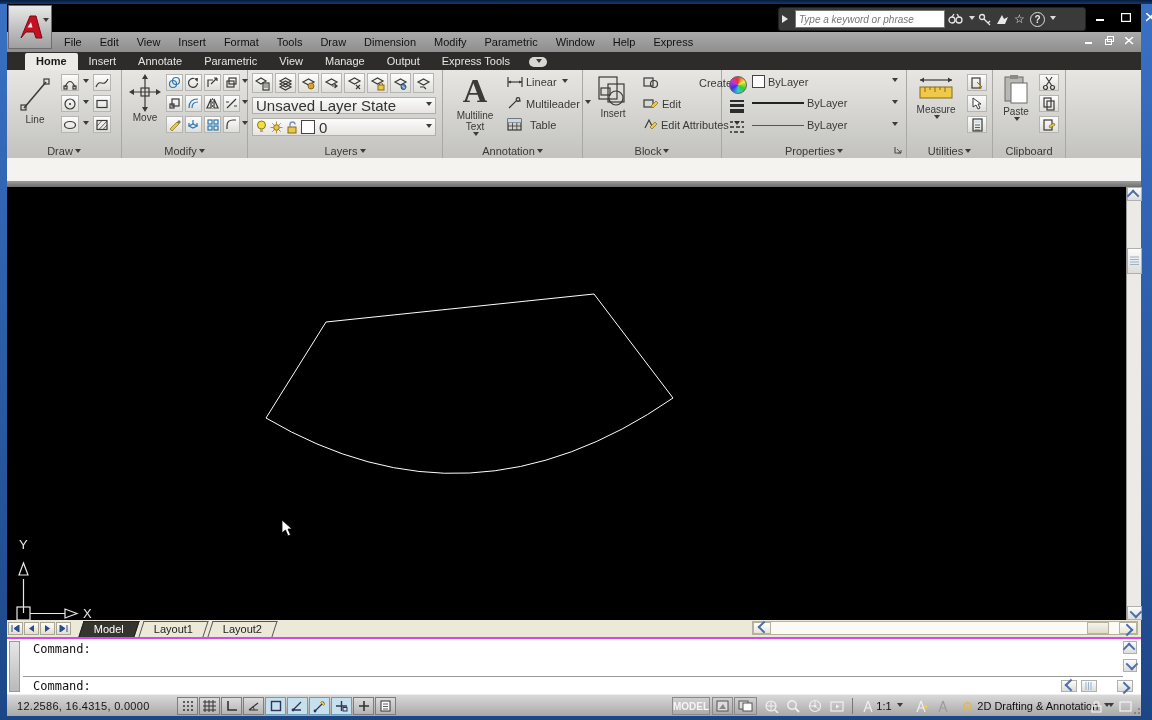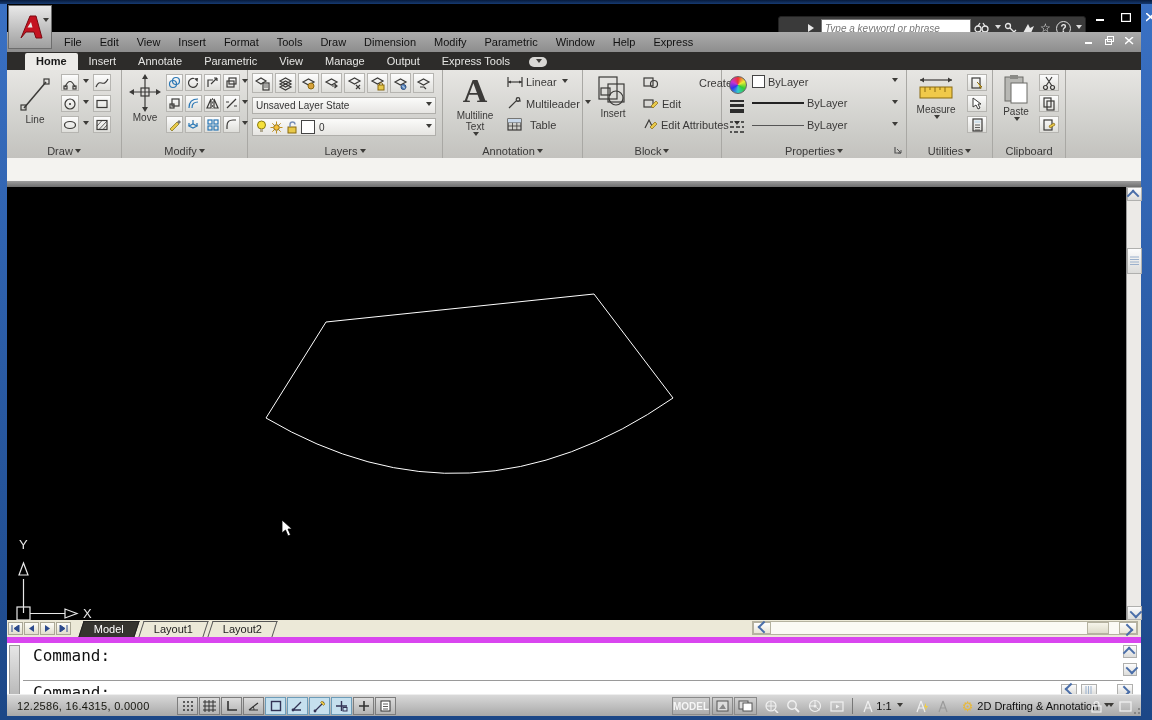--- a/index.html
+++ b/index.html
@@ -12,22 +12,22 @@
   #border-right{left:1141px;top:4px;width:11px;height:712px;background:linear-gradient(180deg,#3a71c4,#1c4787);}
   #border-bottom{left:0;top:716px;width:1152px;height:4px;background:#1c4787;}
   #titlebar{left:7px;top:4px;width:1134px;height:28px;
     background:linear-gradient(#bcbcbc,#9a9a9a 50%,#8b8b8b 52%,#a3a3a3);}
   #title-text{left:295px;top:7px;font-size:13px;font-weight:bold;color:#fff;
     text-shadow:1px 1px 1px #4a4a4a;}
   #title-text span{margin-right:14px;}
   #appbtn{left:8px;top:5px;width:42px;height:42px;border:1px solid #6d6d6d;
     background:linear-gradient(#e8e8e8,#9f9f9f);z-index:30;display:flex;align-items:center;justify-content:center;}
   
-  #infocenter{left:778px;top:16px;width:300px;height:22px;background:#3a3a3a;border:1px solid #222;
-    border-radius:3px;display:flex;align-items:center;padding:0 3px;gap:3px;justify-content:flex-end;}
+  #infocenter{left:778px;top:7px;width:300px;height:22px;background:#3a3a3a;border:1px solid #222;
+    border-radius:3px;display:flex;align-items:center;padding:0 3px;gap:3px;}
   #ic-go{width:0;height:0;border:4px solid transparent;border-left:6px solid #e8e8e8;}
   #search-input{width:142px;height:16px;border:1px solid #777;font-size:10px;font-style:italic;
     color:#888;padding:0 3px;font-family:"Liberation Sans",sans-serif;}
   .ic-icon{color:#e8e8e8;font-size:12px;line-height:20px;display:inline-block;text-align:center;width:15px;}
   .tri{display:inline-block;width:0;height:0;border:3px solid transparent;border-top:4px solid #3c3b38;vertical-align:middle;margin-left:2px;}
   .tri.light{border-top-color:#ddd;}
   .winbtns{display:flex;gap:4px;}
   .wbtn{width:21px;height:15px;display:flex;align-items:center;justify-content:center;}
   
   #menubar{left:7px;top:32px;width:1134px;height:20px;
@@ -42,21 +42,21 @@
   
   #panelrow{left:7px;top:70px;width:1134px;height:88px;background:linear-gradient(#e7e6e3,#ccccc8 72%,#c3c2be);}
   .panel{position:absolute;top:0;height:88px;border-right:1px solid #a9a8a4;box-sizing:border-box;}
   .plabel{position:absolute;bottom:1px;left:0;right:0;text-align:center;font-size:11px;color:#3a3938;}
   .bigbtn{position:absolute;display:flex;flex-direction:column;align-items:center;font-size:10px;color:#3a3938;text-align:center;}
   .sbtn{position:absolute;width:18px;height:17px;background:linear-gradient(#fdfdfd,#dededa);
     border:1px solid #b6b5b1;display:flex;align-items:center;justify-content:center;box-sizing:border-box;}
   .darr{position:absolute;width:9px;height:17px;display:flex;align-items:center;justify-content:center;}
   .item-row{position:absolute;display:flex;align-items:center;gap:3px;font-size:11px;color:#3a3938;white-space:nowrap;}
   .dropdown{position:absolute;height:17px;background:linear-gradient(#fbfbfa,#e6e5e2);border:1px solid #b0afab;
-    display:flex;align-items:center;font-size:10px;color:#333;padding:0 3px;box-sizing:border-box;}
+    display:flex;align-items:center;font-size:15px;color:#333;padding:0 3px;box-sizing:border-box;}
   .dropdown .tri{margin-left:auto;}
   svg{display:block;}
   .ic{stroke:#3b3a38;fill:none;stroke-width:1.2px;}
   .icb{stroke:#2a77b5;fill:none;stroke-width:1.2px;}
   
   #toolstrip{left:7px;top:158px;width:1134px;height:23px;background:#f4f3f0;}
   #gapband{left:7px;top:181px;width:1134px;height:6px;background:linear-gradient(#9d9d9d,#6e6e6e);}
   
   #canvas{left:7px;top:187px;width:1119px;height:433px;background:#000;overflow:hidden;}
   #vscroll{left:1126px;top:187px;width:15px;height:433px;background:#eceae7;border-left:1px solid #9a9a9a;box-sizing:border-box;}
@@ -69,22 +69,22 @@
   
   #layoutbar{left:7px;top:620px;width:1134px;height:17px;background:#ece9d8;display:flex;align-items:center;}
   .navbtn{width:15px;height:13px;background:linear-gradient(#fdfdf8,#e2dfcd);border:1px solid #aaa795;margin-left:1px;display:flex;align-items:center;justify-content:center;box-sizing:border-box;}
   .ltab{height:15px;line-height:15px;font-size:11px;padding:0 12px;transform:skewX(-18deg);border:1px solid #555;border-bottom:none;margin-left:4px;background:#ece9d8;color:#222;}
   .ltab>span{display:inline-block;transform:skewX(18deg);}
   .ltab.active{background:#35342f;color:#fff;border-color:#222;}
   #hscroll{position:absolute;left:745px;top:1px;width:386px;height:14px;background:#fbfaf5;border:1px solid #b5b2a0;box-sizing:border-box;display:flex;align-items:center;}
   .hbtn{width:18px;height:12px;display:flex;align-items:center;justify-content:center;background:linear-gradient(#fff,#e8e5d6);border:1px solid #b5b2a0;box-sizing:border-box;}
   #hthumb{position:absolute;left:334px;width:22px;height:12px;background:linear-gradient(#f6f4ea,#dedbca);border:1px solid #b5b2a0;box-sizing:border-box;}
   
-  #cmdwin{left:7px;top:637px;width:1134px;height:57px;background:#fff;border-top:6px solid #d946ef;box-sizing:border-box;
-    font-family:"DejaVu Sans Mono","Liberation Mono",monospace;font-size:16px;color:#111;}
+  #cmdwin{left:7px;top:637px;width:1134px;height:57px;background:#fff;border-top:2px solid #d946ef;box-sizing:border-box;
+    font-family:"DejaVu Sans Mono","Liberation Mono",monospace;font-size:12px;color:#111;}
   #cmdgrip{position:absolute;left:2px;top:2px;width:11px;height:51px;background:linear-gradient(#e6e6e6,#b9b9b9);border:1px solid #999;box-sizing:border-box;}
   .cmdline{position:absolute;left:26px;white-space:pre;}
   #cmddivider{position:absolute;left:16px;top:37px;width:1100px;height:1px;background:#9a9a9a;}
   
   #statusbar{left:7px;top:694px;width:1134px;height:22px;background:linear-gradient(#d9d9d9,#a8a8a8);
     border-top:1px solid #eee;box-sizing:border-box;display:block;font-size:11px;color:#1c1c1c;}
   .togglebtn{position:absolute;top:2px;width:21px;height:18px;background:linear-gradient(#dcdcdc,#b4b4b4);
     border:1px solid #7d7d7d;box-sizing:border-box;display:flex;align-items:center;justify-content:center;}
   .togglebtn.on{background:#c6e0ee;border-color:#6d9cb8;}
   .statbtn{position:absolute;top:2px;height:18px;display:flex;align-items:center;justify-content:center;gap:2px;

